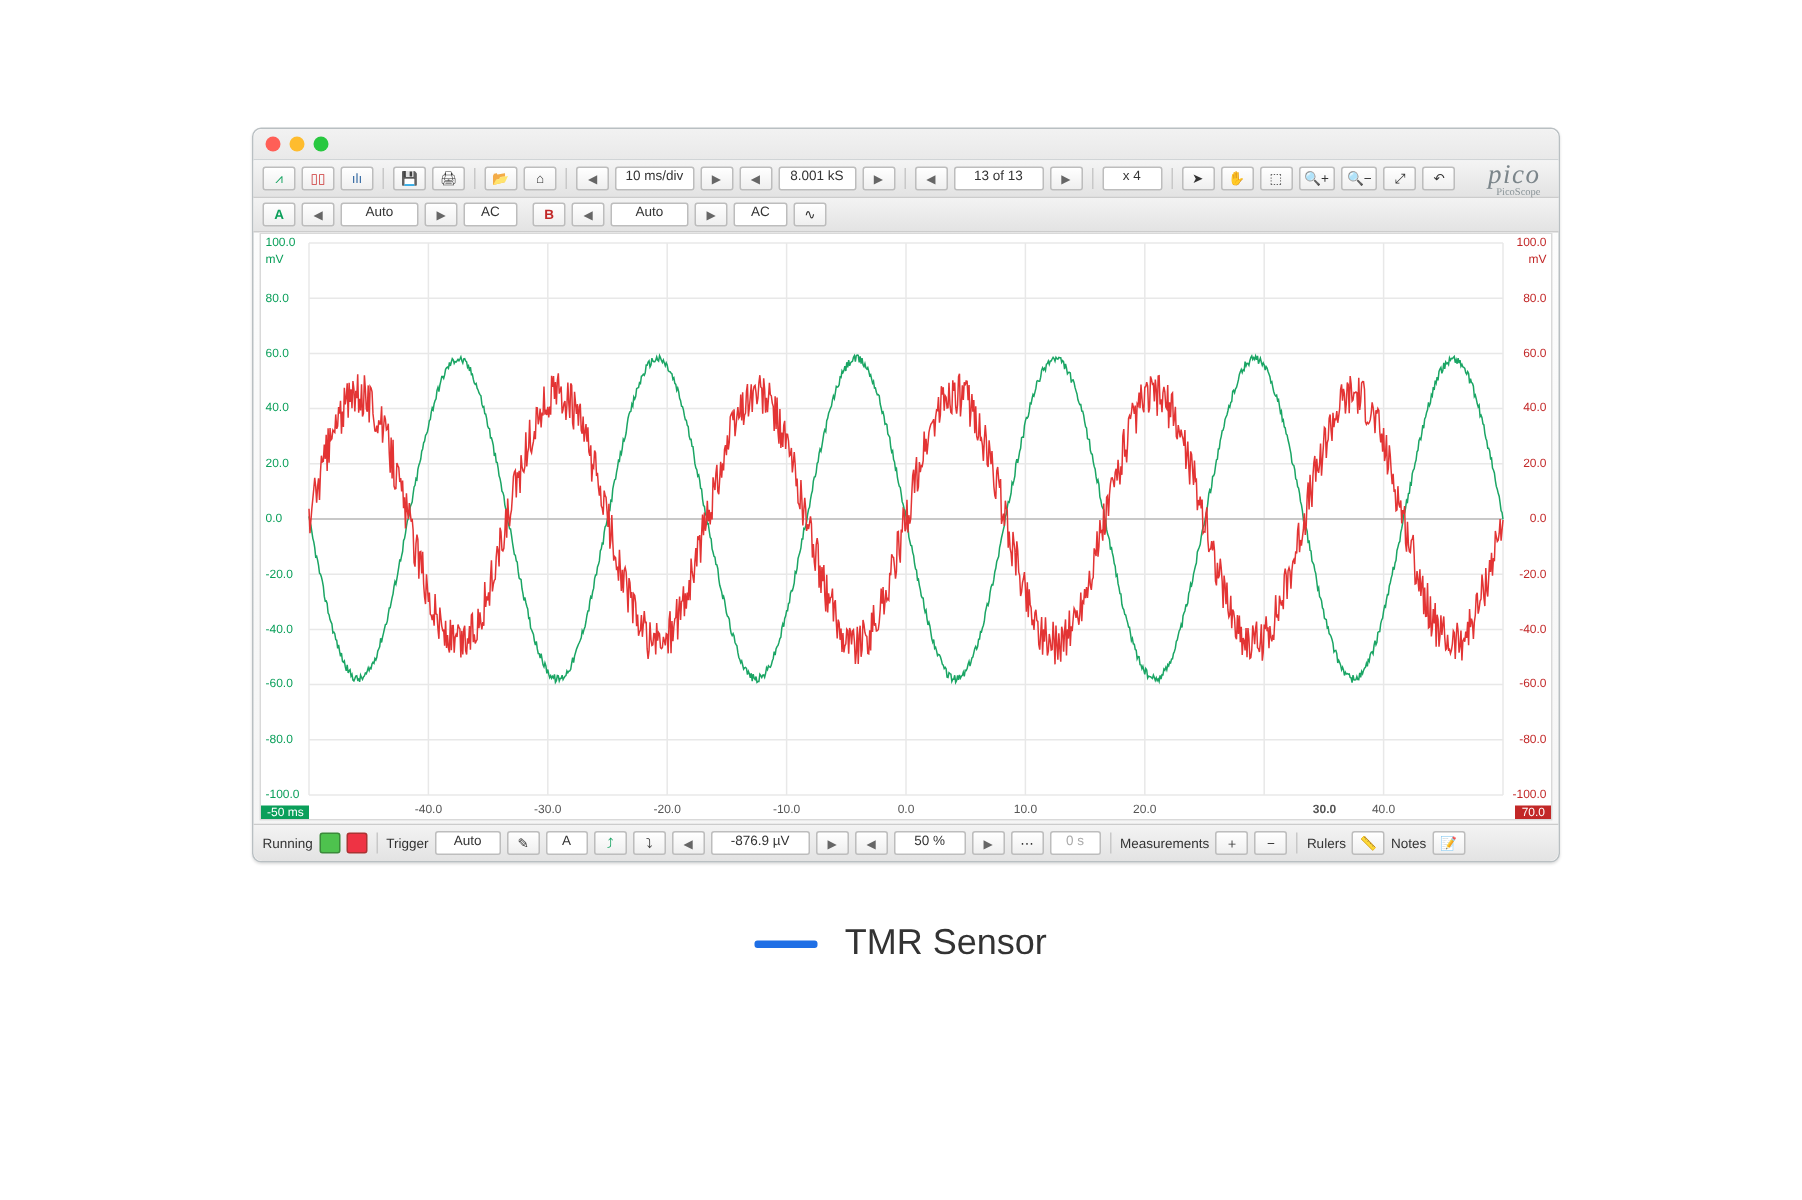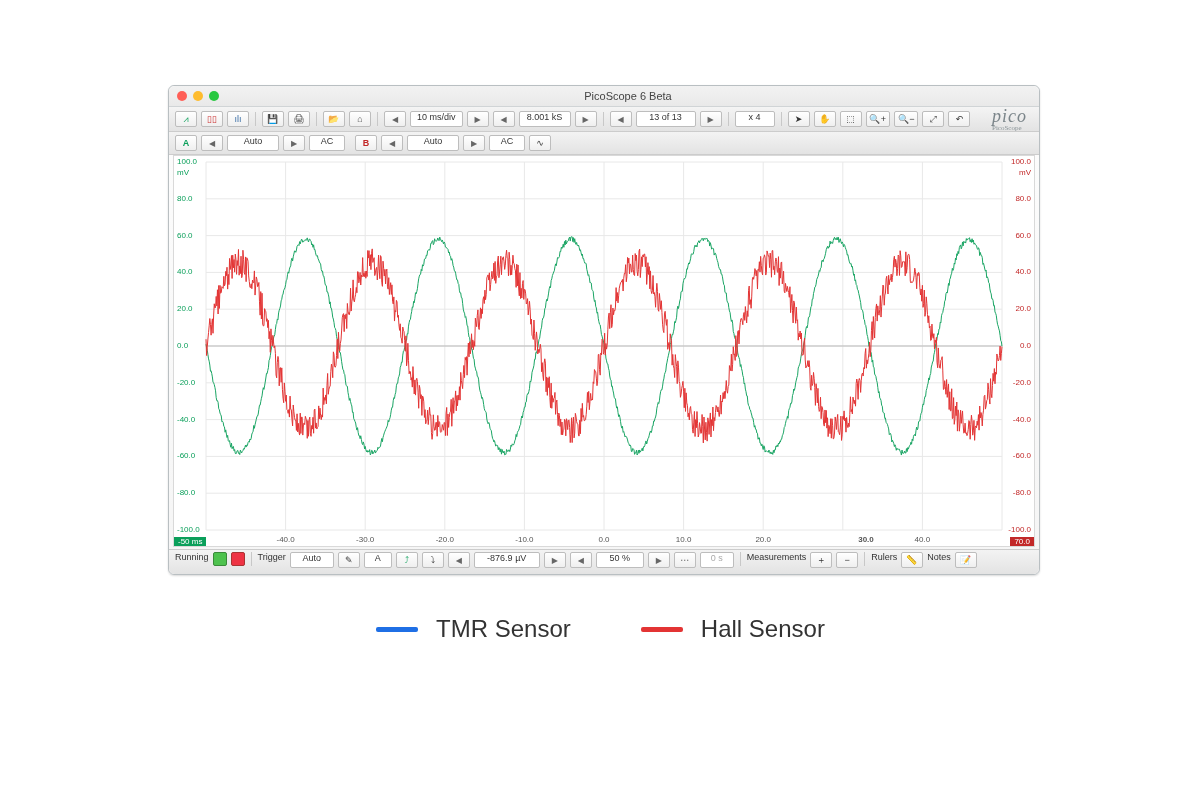--- a/index.html
+++ b/index.html
@@ -94,21 +94,21 @@
   .spacer { flex:1; }
   .pico-logo {
     font-family: Georgia, serif;
     font-style: italic;
     font-size: 18px;
     letter-spacing: 1px;
     color:#7b858a;
     margin-right:6px;
     display:flex;
     flex-direction:column;
-    align-items:flex-start;
+    align-items:flex-end;
     line-height:1;
   }
   .pico-logo small{
     font-size:7px;
     letter-spacing:0;
     color:#8a9498;
     font-style:normal;
   }
   .channelbar {
     height: 18px;
@@ -154,20 +154,21 @@
     position:absolute; left:0; bottom:0; background:#0a9f5a;color:#fff;
     font-size:8px; padding:0 4px;
   }
   .ms-right {
     position:absolute; right:0; bottom:0; background:#c22828;color:#fff;
     font-size:8px; padding:0 4px;
   }
   .statusbar {
     height: 20px;
     display:flex;
+    align-items:center;
     gap:4px;
     padding:2px 6px;
     border-top:1px solid #ccc;
     background:linear-gradient(#f3f3f3,#e3e3e3);
     font-size:9px;
     border-bottom-left-radius:6px;
     border-bottom-right-radius:6px;
   }
   .legend {
     position:absolute;
@@ -197,21 +198,20 @@
 <body>
 
 <div class="stage">
 
   <div class="appwin">
 
     <div class="titlebar">
       <div class="tl-dot tl-red"></div>
       <div class="tl-dot tl-yellow"></div>
       <div class="tl-dot tl-green"></div>
-      <div class="titlebar-title">PicoScope 6 Beta</div>
     </div>
 
     <div class="toolbar">
       <span class="tbtn" style="color:#1aa564">⩘</span>
       <span class="tbtn" style="color:#c33">▯▯</span>
       <span class="tbtn" style="color:#3a6ea5">ılı</span>
       <span class="sep"></span>
       <span class="tbtn">💾</span>
       <span class="tbtn">🖨</span>
       <span class="sep"></span>
@@ -316,21 +316,21 @@
           <div class="y-tick-right" style="top: 369px;">-100.0</div>
         </div>
       <div id="xticks">
           <div class="x-tick" style="left: 111.6px;">-40.0</div>
           <div class="x-tick" style="left: 191.2px;">-30.0</div>
           <div class="x-tick" style="left: 270.8px;">-20.0</div>
           <div class="x-tick" style="left: 350.4px;">-10.0</div>
           <div class="x-tick" style="left: 430px;">0.0</div>
           <div class="x-tick" style="left: 509.6px;">10.0</div>
           <div class="x-tick" style="left: 589.2px;">20.0</div>
-          <div class="x-tick" style="left: 692px; font-weight: bold;">30.0</div>
+          <div class="x-tick" style="left: 709px; font-weight: bold;">30.0</div>
           <div class="x-tick" style="left: 748.4px;">40.0</div>
         </div>
       <div class="unit-left">mV</div>
       <div class="unit-right">mV</div>
       <div class="ms-left">-50 ms</div>
       <div class="ms-right">70.0</div>
     </div>
 
     <div class="statusbar">
       <span>Running</span>
@@ -362,19 +362,15 @@
       <span class="tbtn">📝</span>
     </div>
 
   </div>
 
   <div class="legend">
     <div class="legend-item">
       <span class="swatch swatch-blue"></span>
       <span>TMR Sensor</span>
     </div>
-    <div class="legend-item">
-      <span class="swatch swatch-red"></span>
-      <span>Hall Sensor</span>
-    </div>
   </div>
 
 </div>
 
 </body></html>

